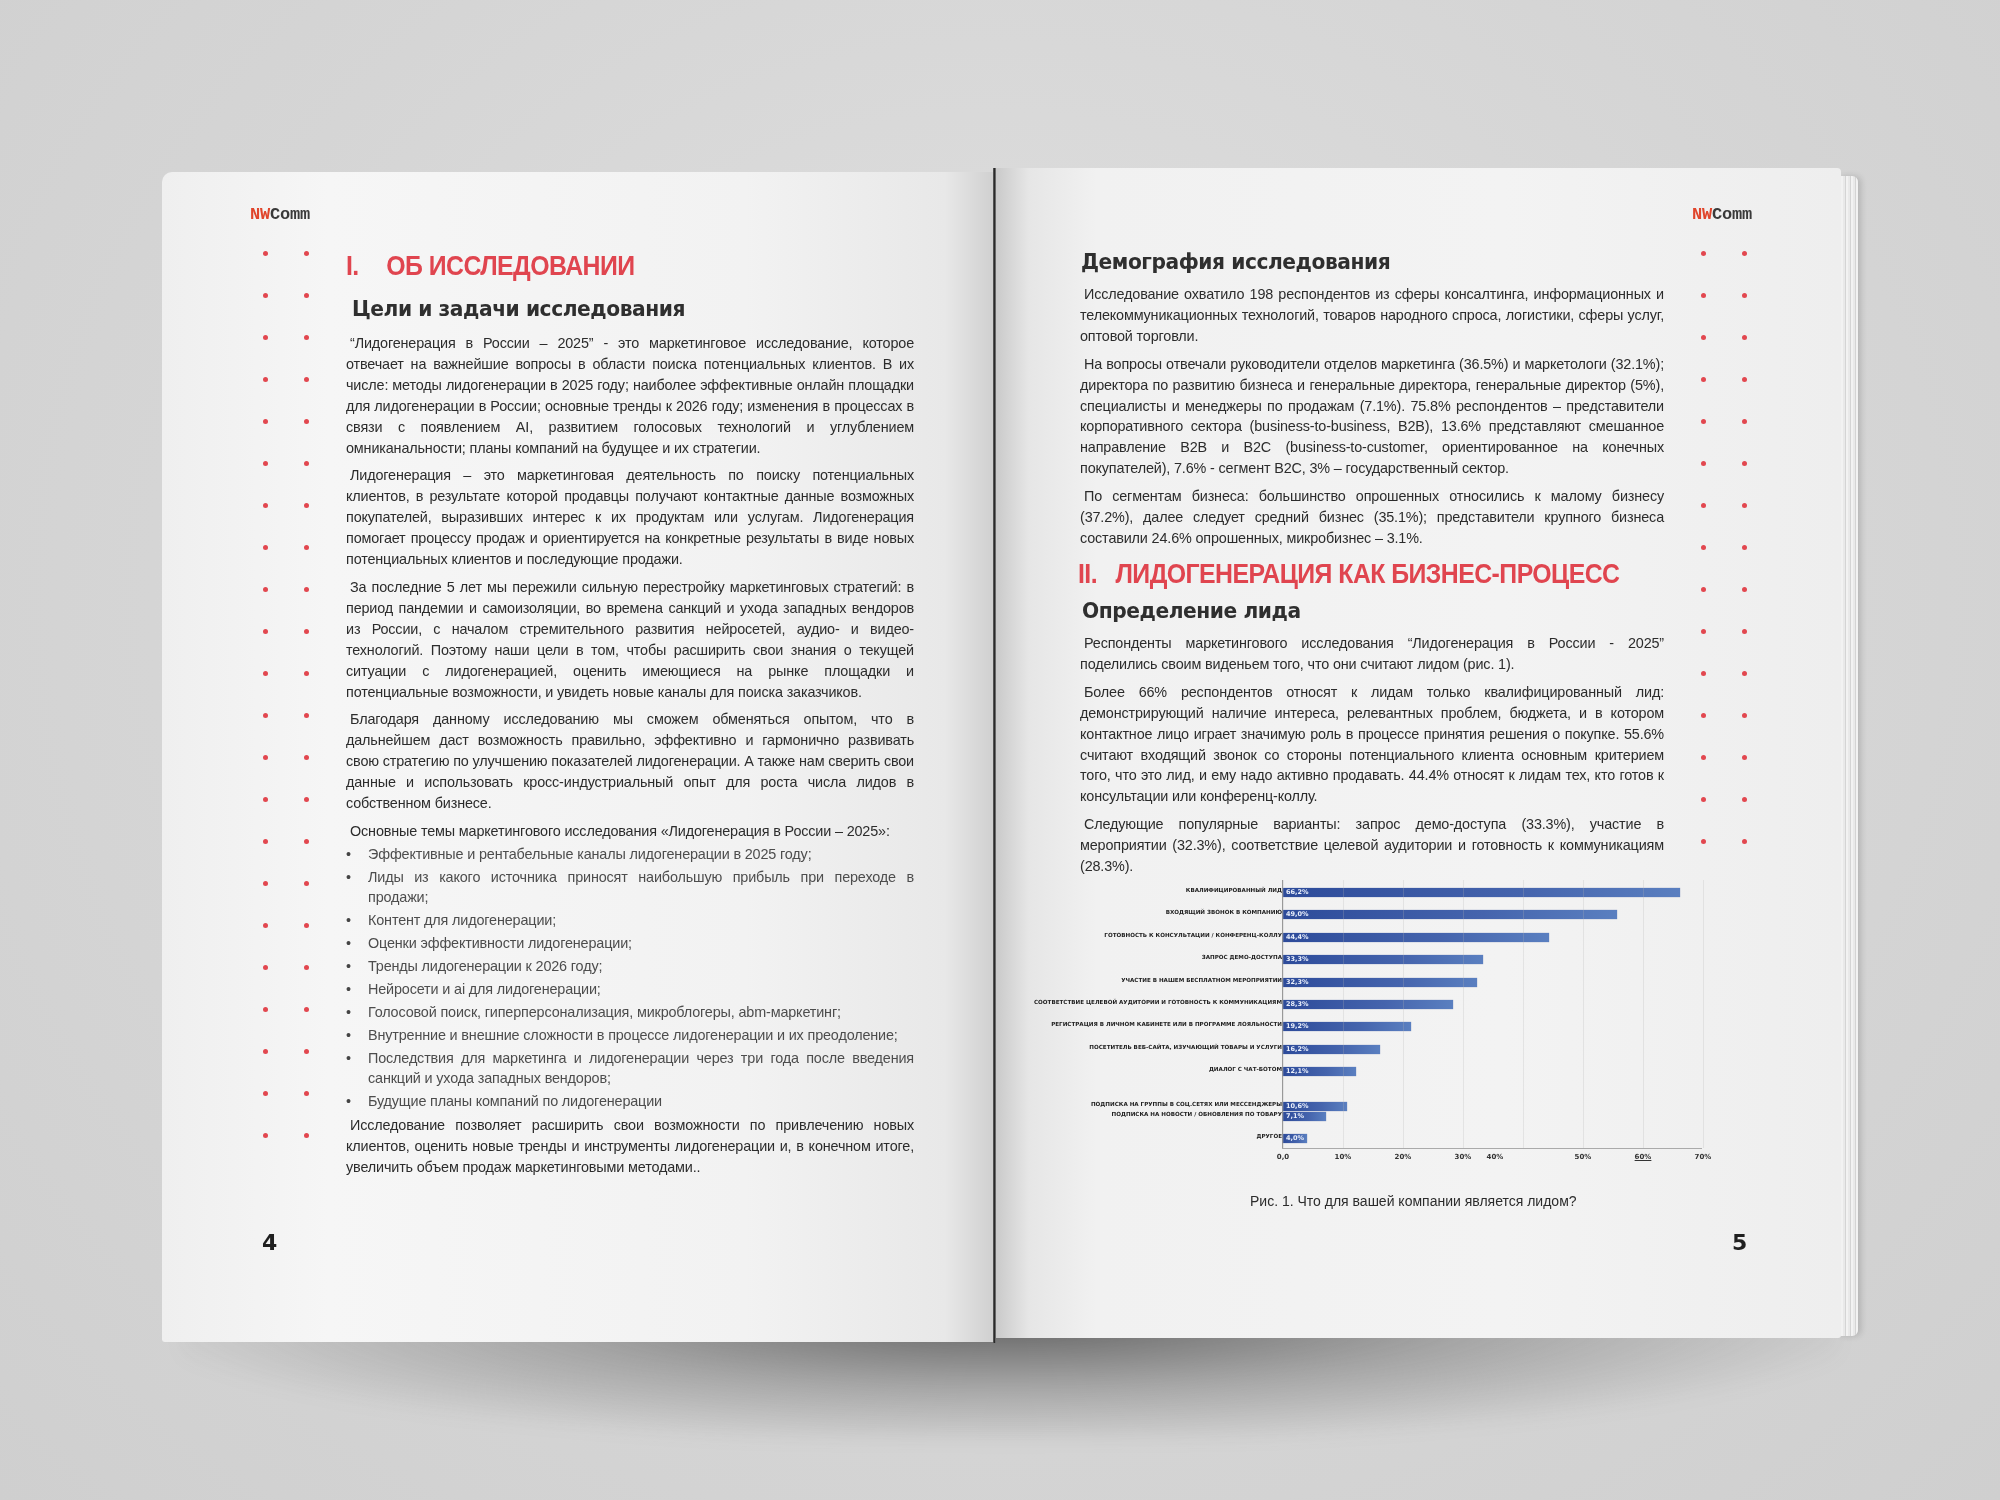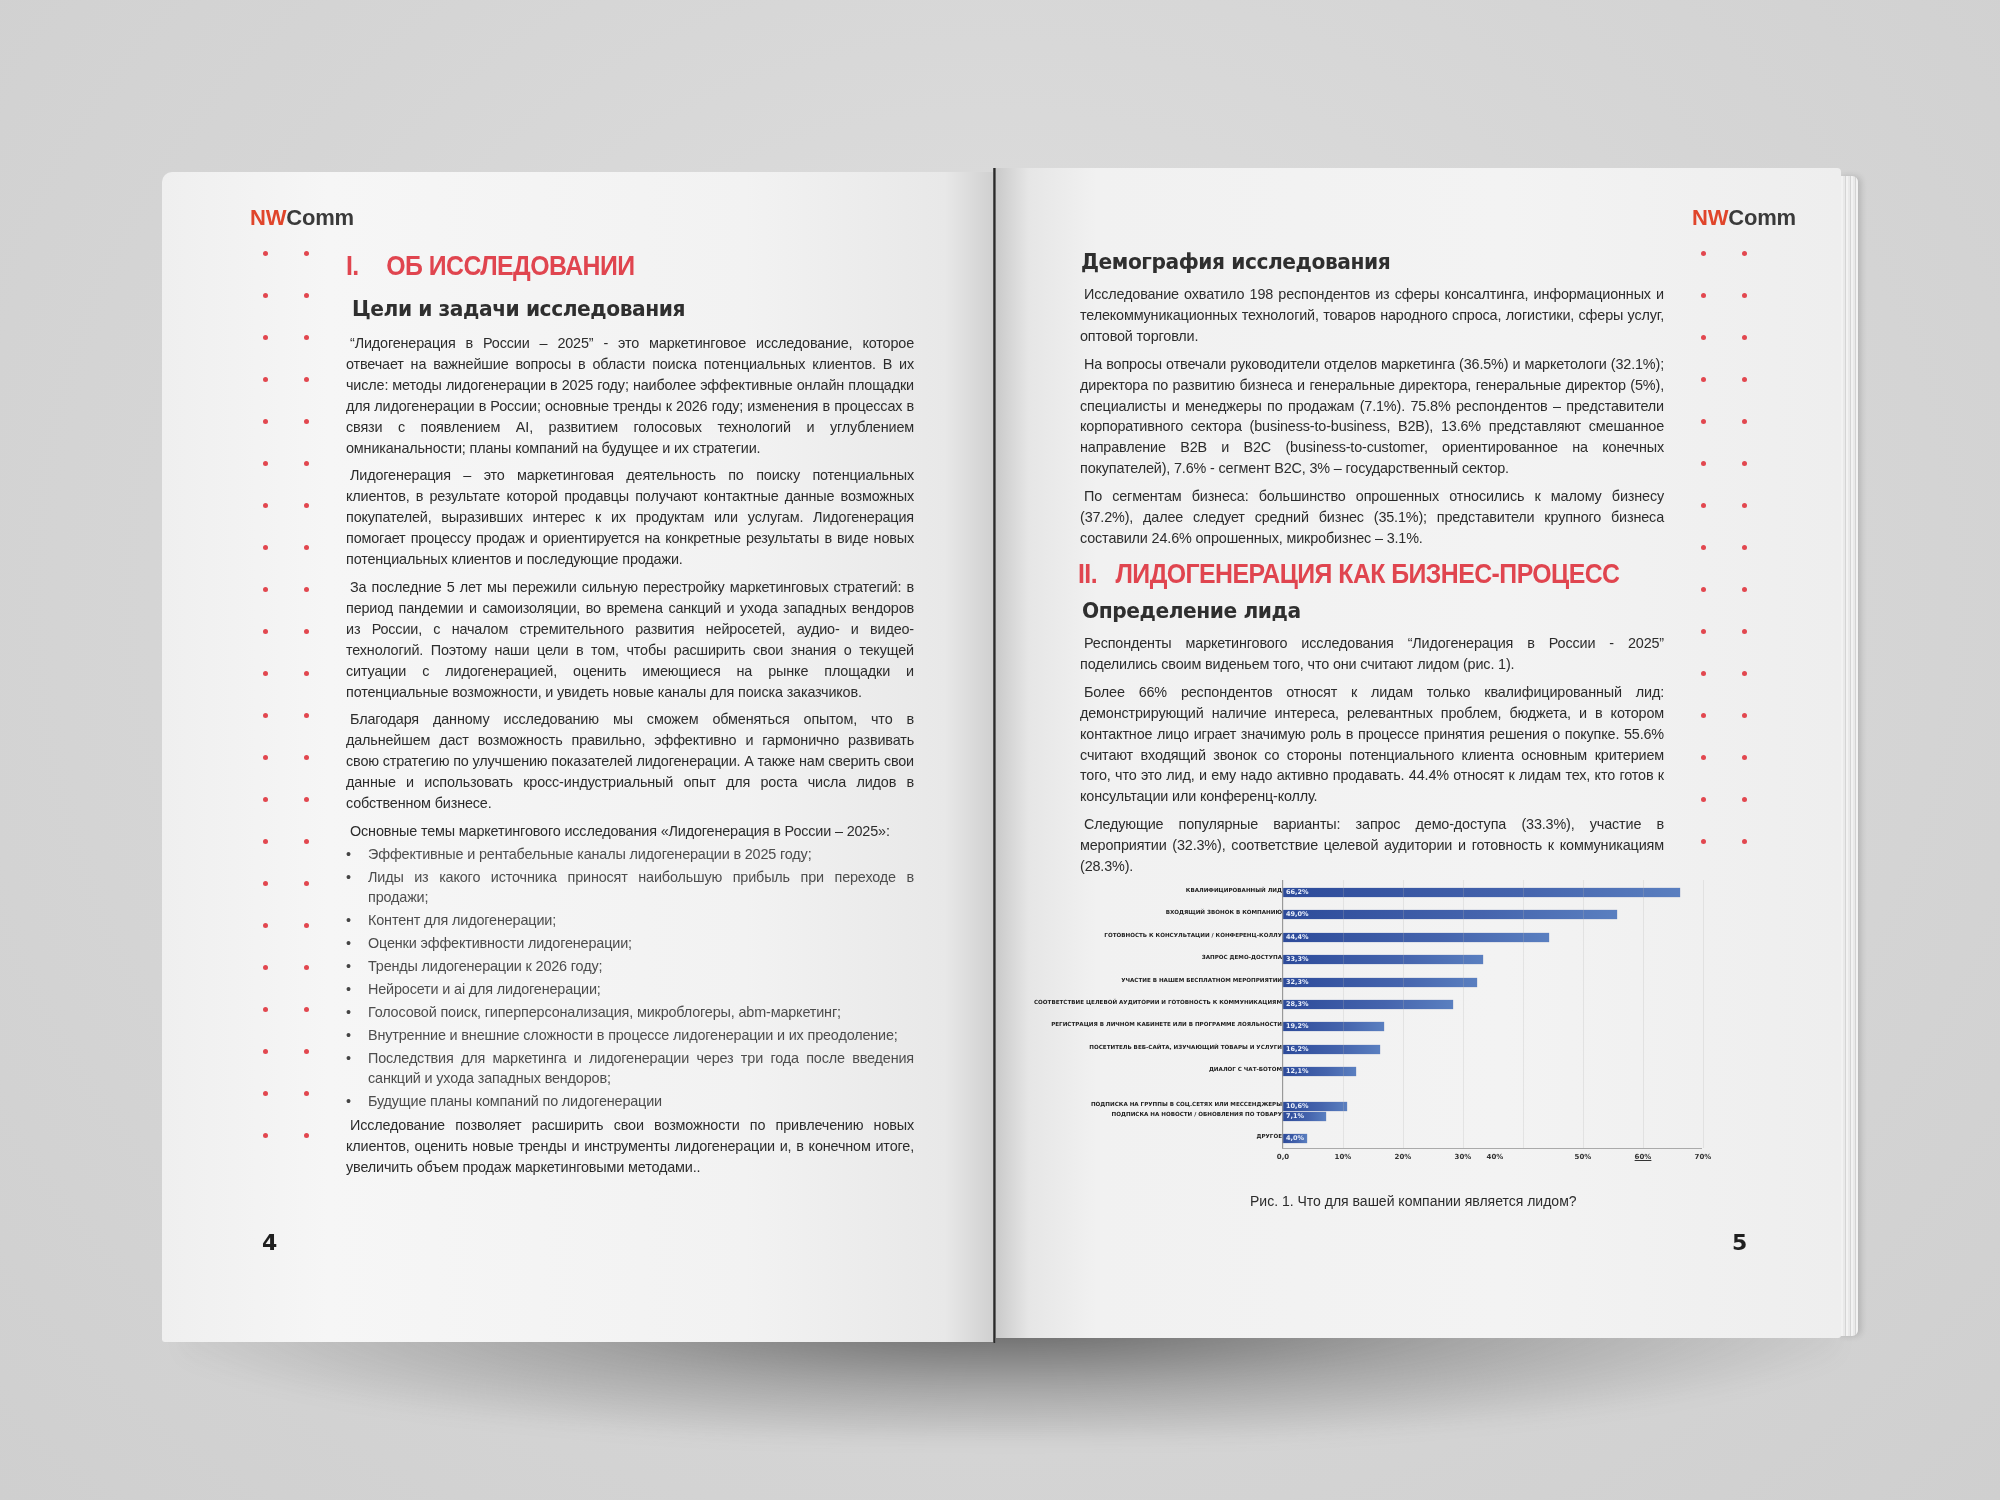--- a/index.html
+++ b/index.html
@@ -7,21 +7,21 @@
   body{background:#d6d6d6;background:radial-gradient(ellipse at 50% 40%,#e0e0e0 0%,#d5d5d5 60%,#cfcfcf 100%);font-family:"Liberation Sans",sans-serif;position:relative}
   .shadow{position:absolute;left:180px;top:1320px;width:1660px;height:120px;background:radial-gradient(ellipse at 50% 0%,rgba(60,60,60,.75) 0%,rgba(80,80,80,.35) 40%,rgba(200,200,200,0) 75%);filter:blur(8px)}
   .page{position:absolute;background:#f3f3f3;overflow:hidden}
   .page.left{left:162px;top:172px;width:833px;height:1170px;border-radius:10px 0 0 3px;
     background:linear-gradient(90deg,#efefef 0%,#f6f6f6 20%,#f2f2f2 70%,#e8e8e8 94%,#cfcfcf 100%)}
   .page.right{left:995px;top:168px;width:846px;height:1170px;border-radius:0 4px 3px 0;
     background:linear-gradient(90deg,#c9c9c9 0%,#e6e6e6 4%,#f1f1f1 12%,#f3f3f3 60%,#eeeeee 100%)}
   .stack{position:absolute;left:1838px;top:176px;width:20px;height:1160px;
     background:repeating-linear-gradient(90deg,#e9e9e9 0 2px,#d4d4d4 2px 3px,#f2f2f2 3px 5px);border-radius:0 6px 6px 0;box-shadow:3px 0 6px rgba(0,0,0,.15)}
   .spine{position:absolute;left:993px;top:168px;width:3px;height:1175px;background:linear-gradient(90deg,#666,#2a2a2a,#888)}
-  .logo{position:absolute;font-family:Liberation Sans, sans-serif;font-weight:bold;font-size:22px;letter-spacing:-.2px}
+  .logo{position:absolute;font-family:Liberation Mono, monospace;font-weight:bold;font-size:17px;letter-spacing:-.2px}
   .logo .nw{color:#e0452b}.logo .comm{color:#3a3a3a}
   .dots{position:absolute;display:grid;grid-template-columns:repeat(2,5px);column-gap:36px;row-gap:37px}
   .dot{width:5px;height:5px;border-radius:50%;background:#e2474f}
   .h1{position:absolute;color:#e0454f;font-family:"Liberation Sans",sans-serif;font-weight:bold;font-size:27px;letter-spacing:-.6px;white-space:nowrap;transform:scaleX(.92);transform-origin:left}
   .h1 .num{display:inline-block;margin-right:30px}
   .h2{position:absolute;color:#2f2f2f;font-family:"DejaVu Sans",sans-serif;font-weight:bold;font-size:22px;letter-spacing:-.5px;white-space:nowrap;transform:scaleX(.92);transform-origin:left}
   .text{position:absolute;color:#2c2c2c;font-family:"Liberation Sans",sans-serif;font-size:14.4px;line-height:20.9px;text-align:justify;letter-spacing:-.15px}
   .text p{margin-bottom:7px;text-indent:4px}
   ul.bul{list-style:none;color:#4d4d4d;font-size:14.4px;line-height:22.6px}
   ul.bul li{position:relative;padding-left:22px;line-height:20px;margin-bottom:3px}
@@ -212,21 +212,21 @@
       </div>
     </div>
     <div class="crow" style="top: 124px;">
       <div class="clabel">Соответствие целевой аудитории и готовность к коммуникациям</div>
       <div class="cbar" style="width: 169.8px;">
         <span class="cval">28,3%</span>
       </div>
     </div>
     <div class="crow" style="top: 146.4px;">
       <div class="clabel">Регистрация в личном кабинете или в программе лояльности</div>
-      <div class="cbar" style="width: 101px;">
+      <div class="cbar" style="width: 128px;">
         <span class="cval">19,2%</span>
       </div>
     </div>
     <div class="crow" style="top: 168.8px;">
       <div class="clabel">Посетитель веб-сайта, изучающий товары и услуги</div>
       <div class="cbar" style="width: 97.2px;">
         <span class="cval">16,2%</span>
       </div>
     </div>
     <div class="crow" style="top: 191.2px;">

